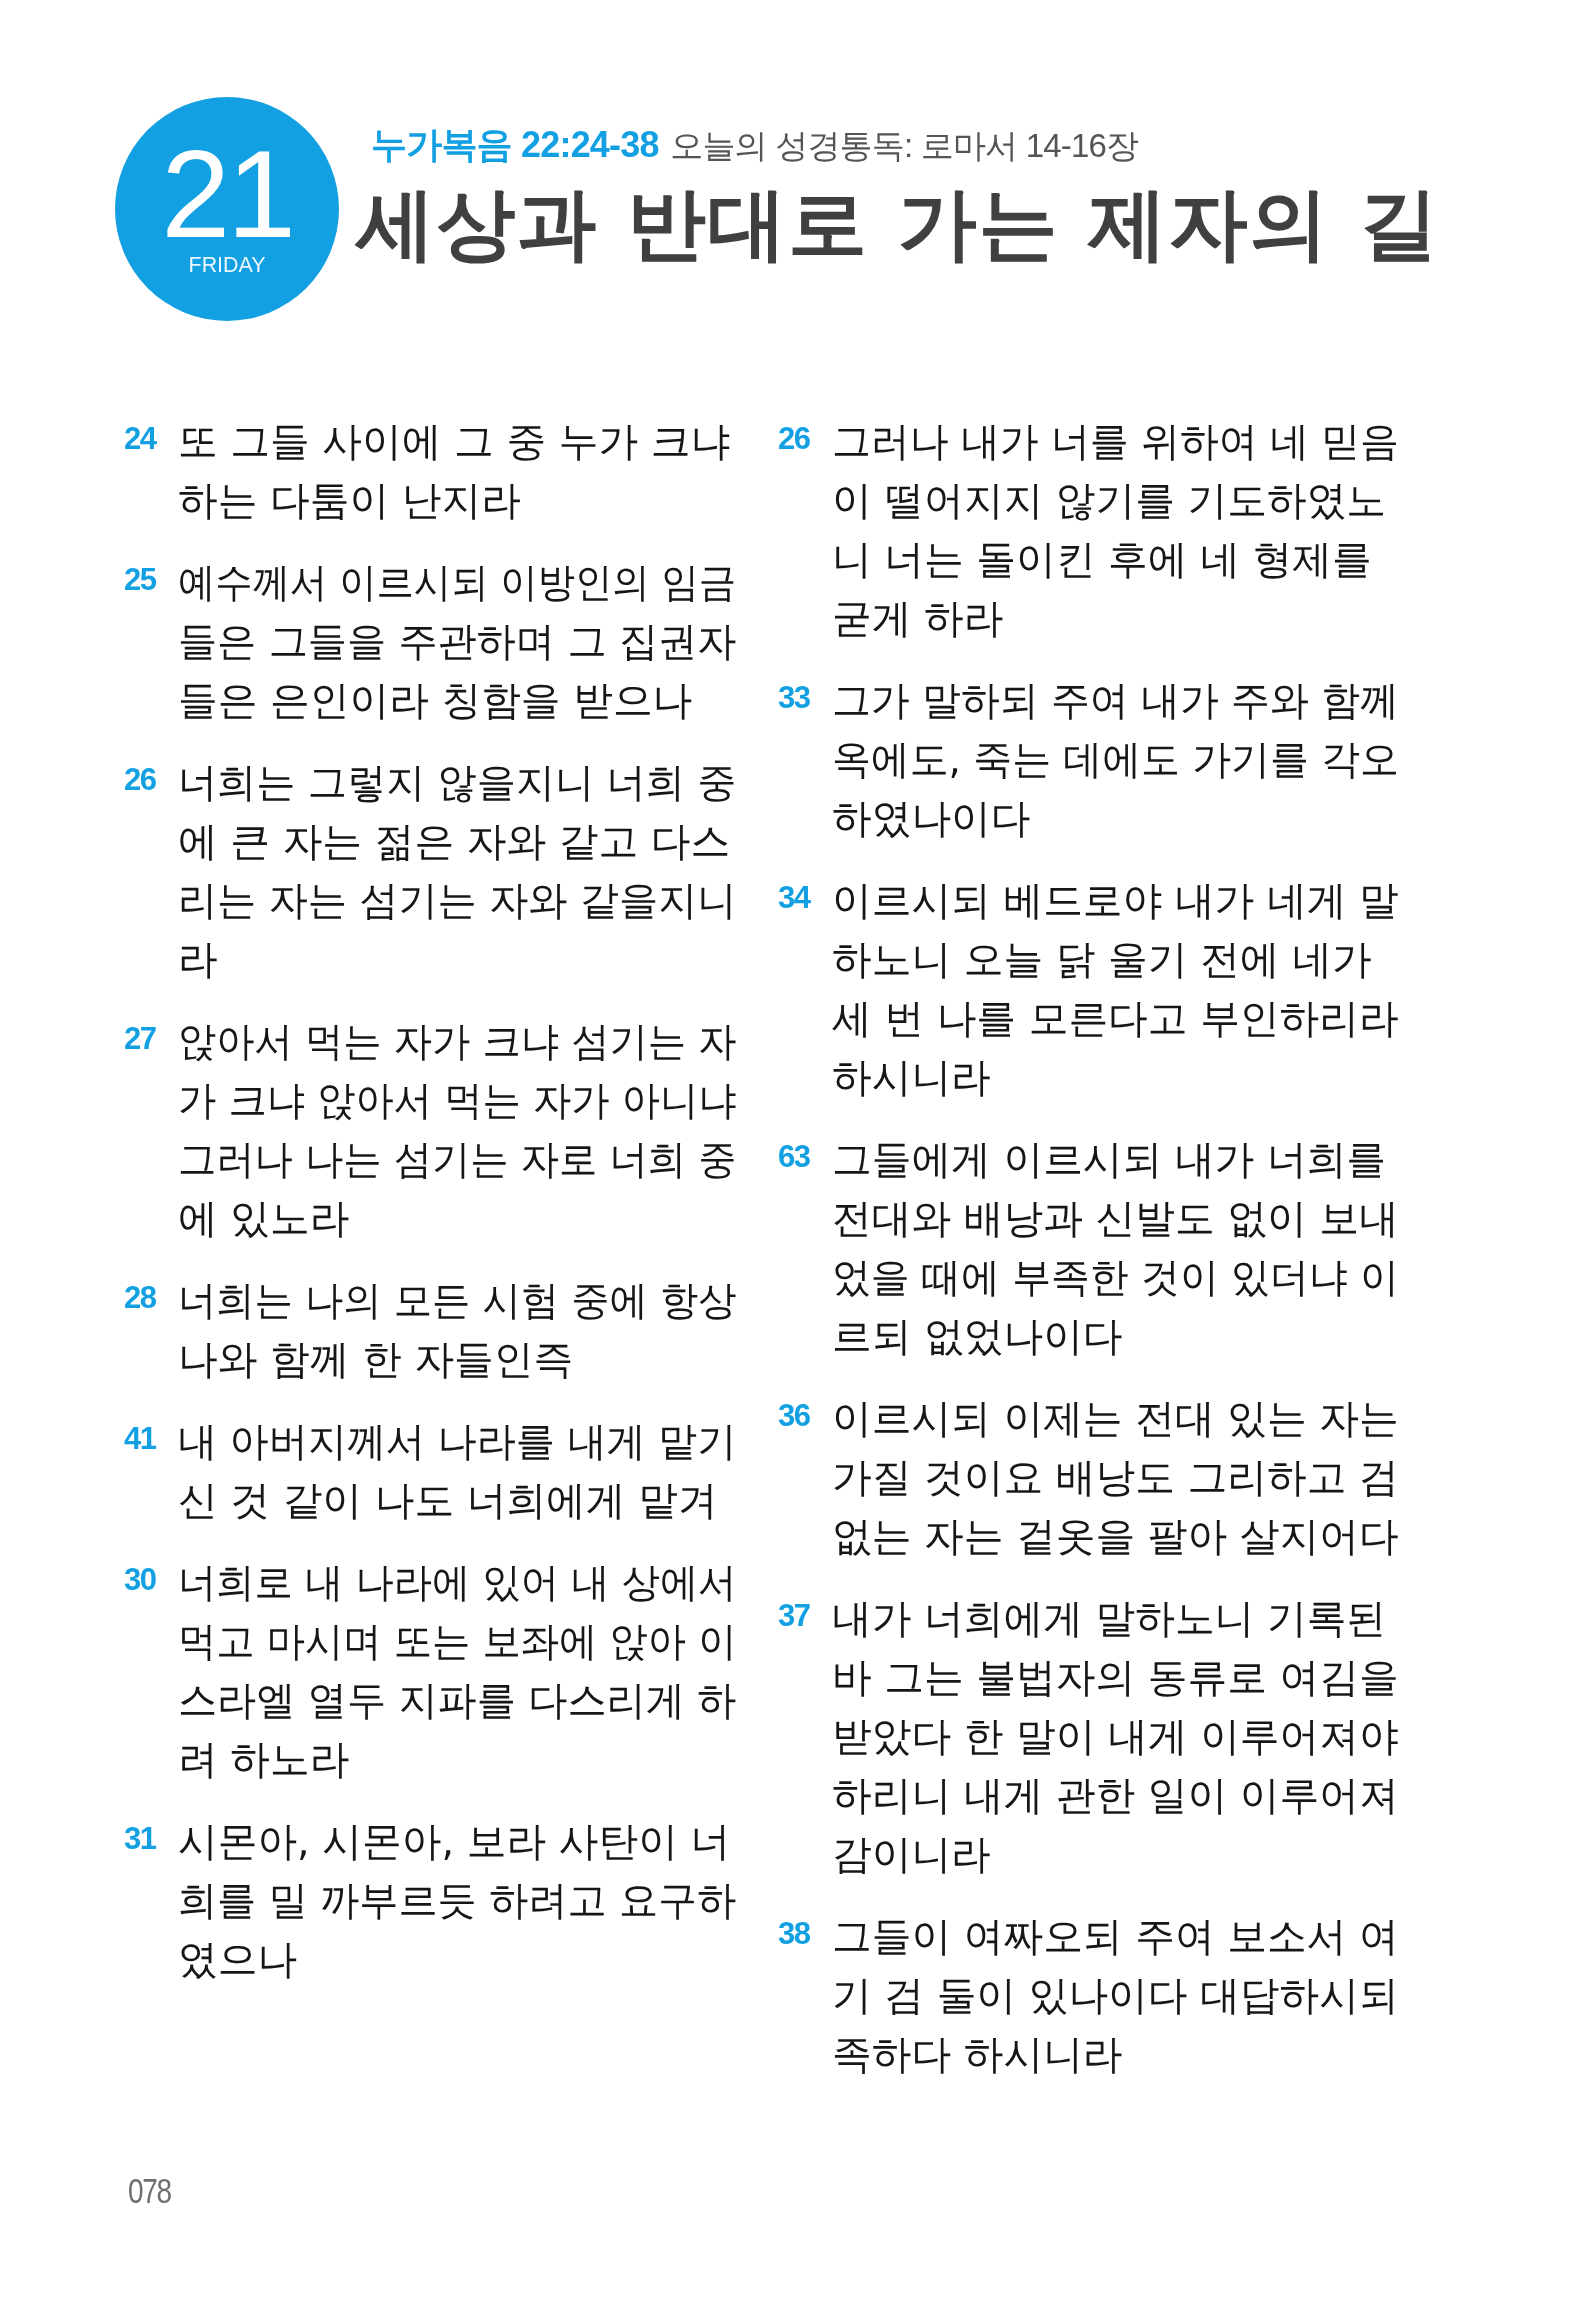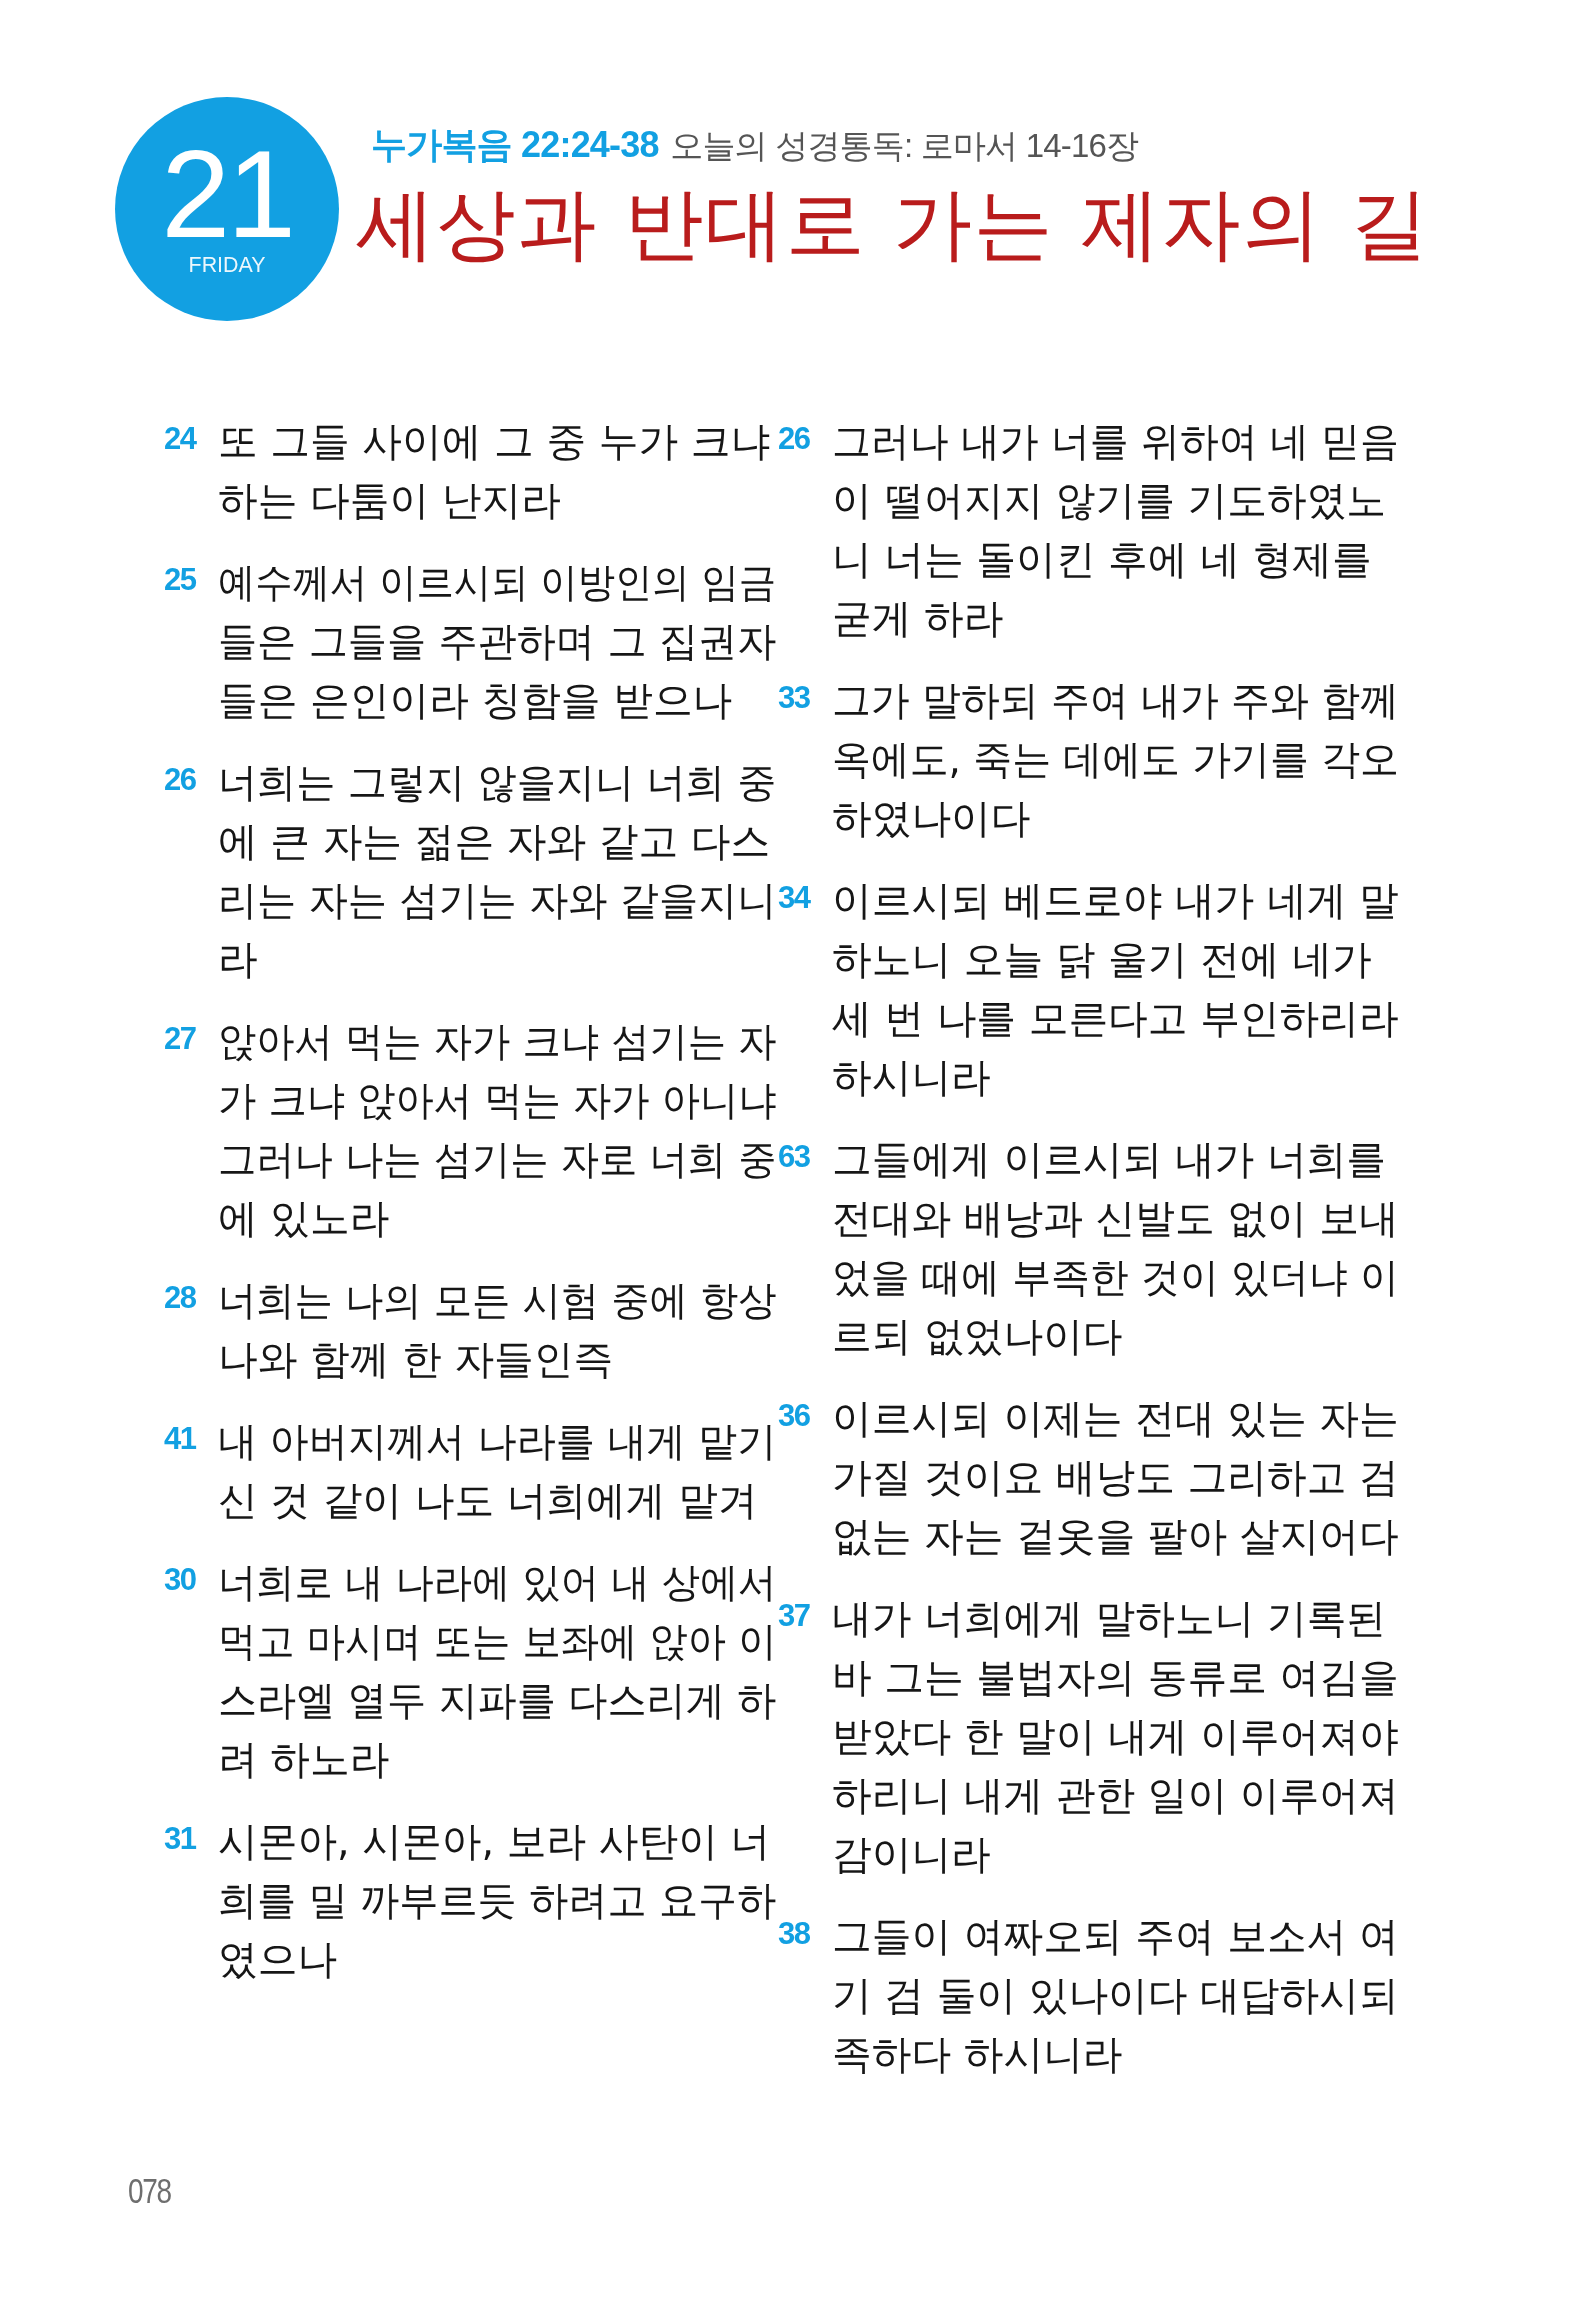--- a/index.html
+++ b/index.html
@@ -71,29 +71,29 @@
     margin-left: 11.5px;
   }
   .page-title {
     position: absolute;
     left: 356px;
     top: 175px;
     white-space: nowrap;
     font-family: "DejaVu Sans", sans-serif;
     font-size: 79px;
     line-height: 99px;
-    font-weight: 400;
-    color: #b91c1c;
+    font-weight: 700;
+    color: #404040;
     letter-spacing: 1.6px;
   }
   .column {
     position: absolute;
     top: 412px;
   }
-  .column.left { left: 124px; width: 609px; margin-left: 40px; }
+  .column.left { left: 124px; width: 609px; }
   .column.right { left: 778px; width: 618px; }
   .verse {
     position: relative;
     padding-left: 54px;
     margin-bottom: 23px;
   }
   .verse .vnum {
     position: absolute;
     left: 0;
     top: 10px;

